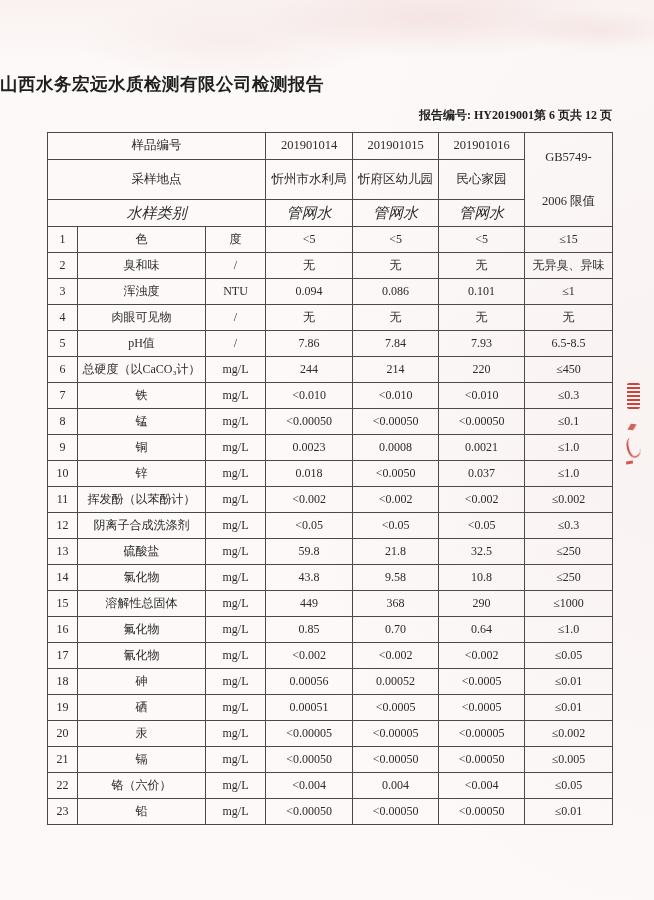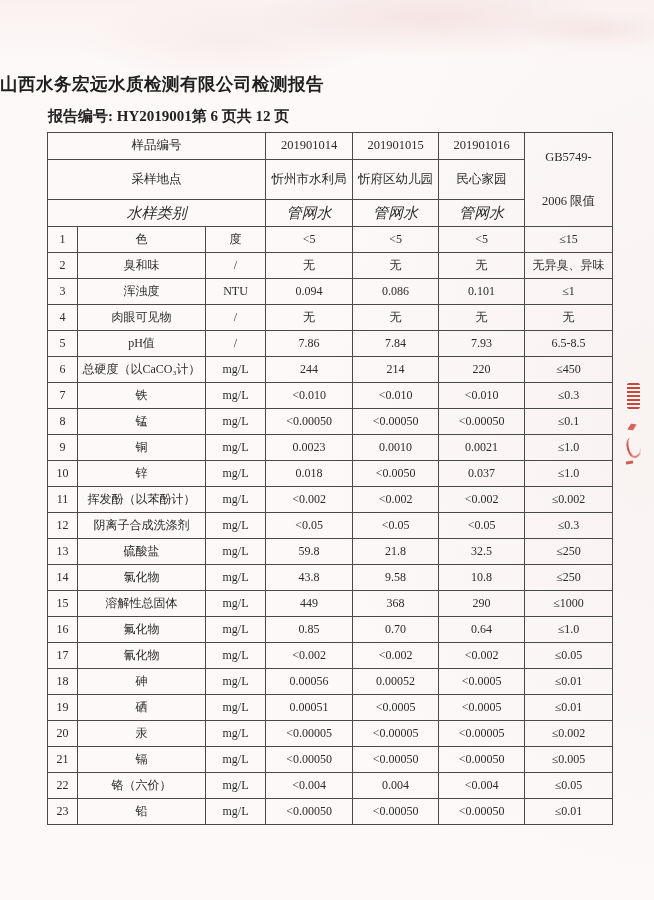--- a/index.html
+++ b/index.html
@@ -19,22 +19,22 @@
       radial-gradient(500px 700px at 660px 420px, rgba(246,238,237,0.55), transparent 75%),
       linear-gradient(180deg, rgba(247,236,235,0.55) 0%, rgba(252,248,247,0.2) 60px, rgba(253,251,250,0) 120px);
   }
   .page-title{
     position:absolute;top:72px;left:0;width:546px;
     text-align:left;font-size:17.5px;font-weight:bold;
     letter-spacing:0.5px;color:#1f1f1f;margin:0;
   }
   .meta-row{
     position:absolute;top:107px;left:48px;width:564px;
-    display:flex;justify-content:flex-start;align-items:baseline;
-    font-size:15px;font-weight:bold;color:#222;
+    display:flex;justify-content:flex-end;align-items:baseline;
+    font-size:12px;font-weight:bold;color:#222;
   }
   table.results{
     position:absolute;top:132px;left:47px;width:565px;
     border-collapse:collapse;table-layout:fixed;
     border:1.5px solid #3a3a3a;
   }
   table.results td{
     border:1px solid #4a4a4a;
     text-align:center;vertical-align:middle;
     font-size:12px;line-height:1.25;padding:1px 2px;
@@ -195,21 +195,21 @@
     <td class="c-val">&lt;0.00050</td>
     <td class="c-val">&lt;0.00050</td>
     <td class="c-val">&lt;0.00050</td>
     <td class="c-limit">≤0.1</td>
   </tr>
       <tr class="drow">
     <td class="c-no">9</td>
     <td class="c-name">铜</td>
     <td class="c-unit">mg/L</td>
     <td class="c-val">0.0023</td>
-    <td class="c-val">0.0010</td>
+    <td class="c-val">0.0008</td>
     <td class="c-val">0.0021</td>
     <td class="c-limit">≤1.0</td>
   </tr>
       <tr class="drow">
     <td class="c-no">10</td>
     <td class="c-name">锌</td>
     <td class="c-unit">mg/L</td>
     <td class="c-val">0.018</td>
     <td class="c-val">&lt;0.0050</td>
     <td class="c-val">0.037</td>

